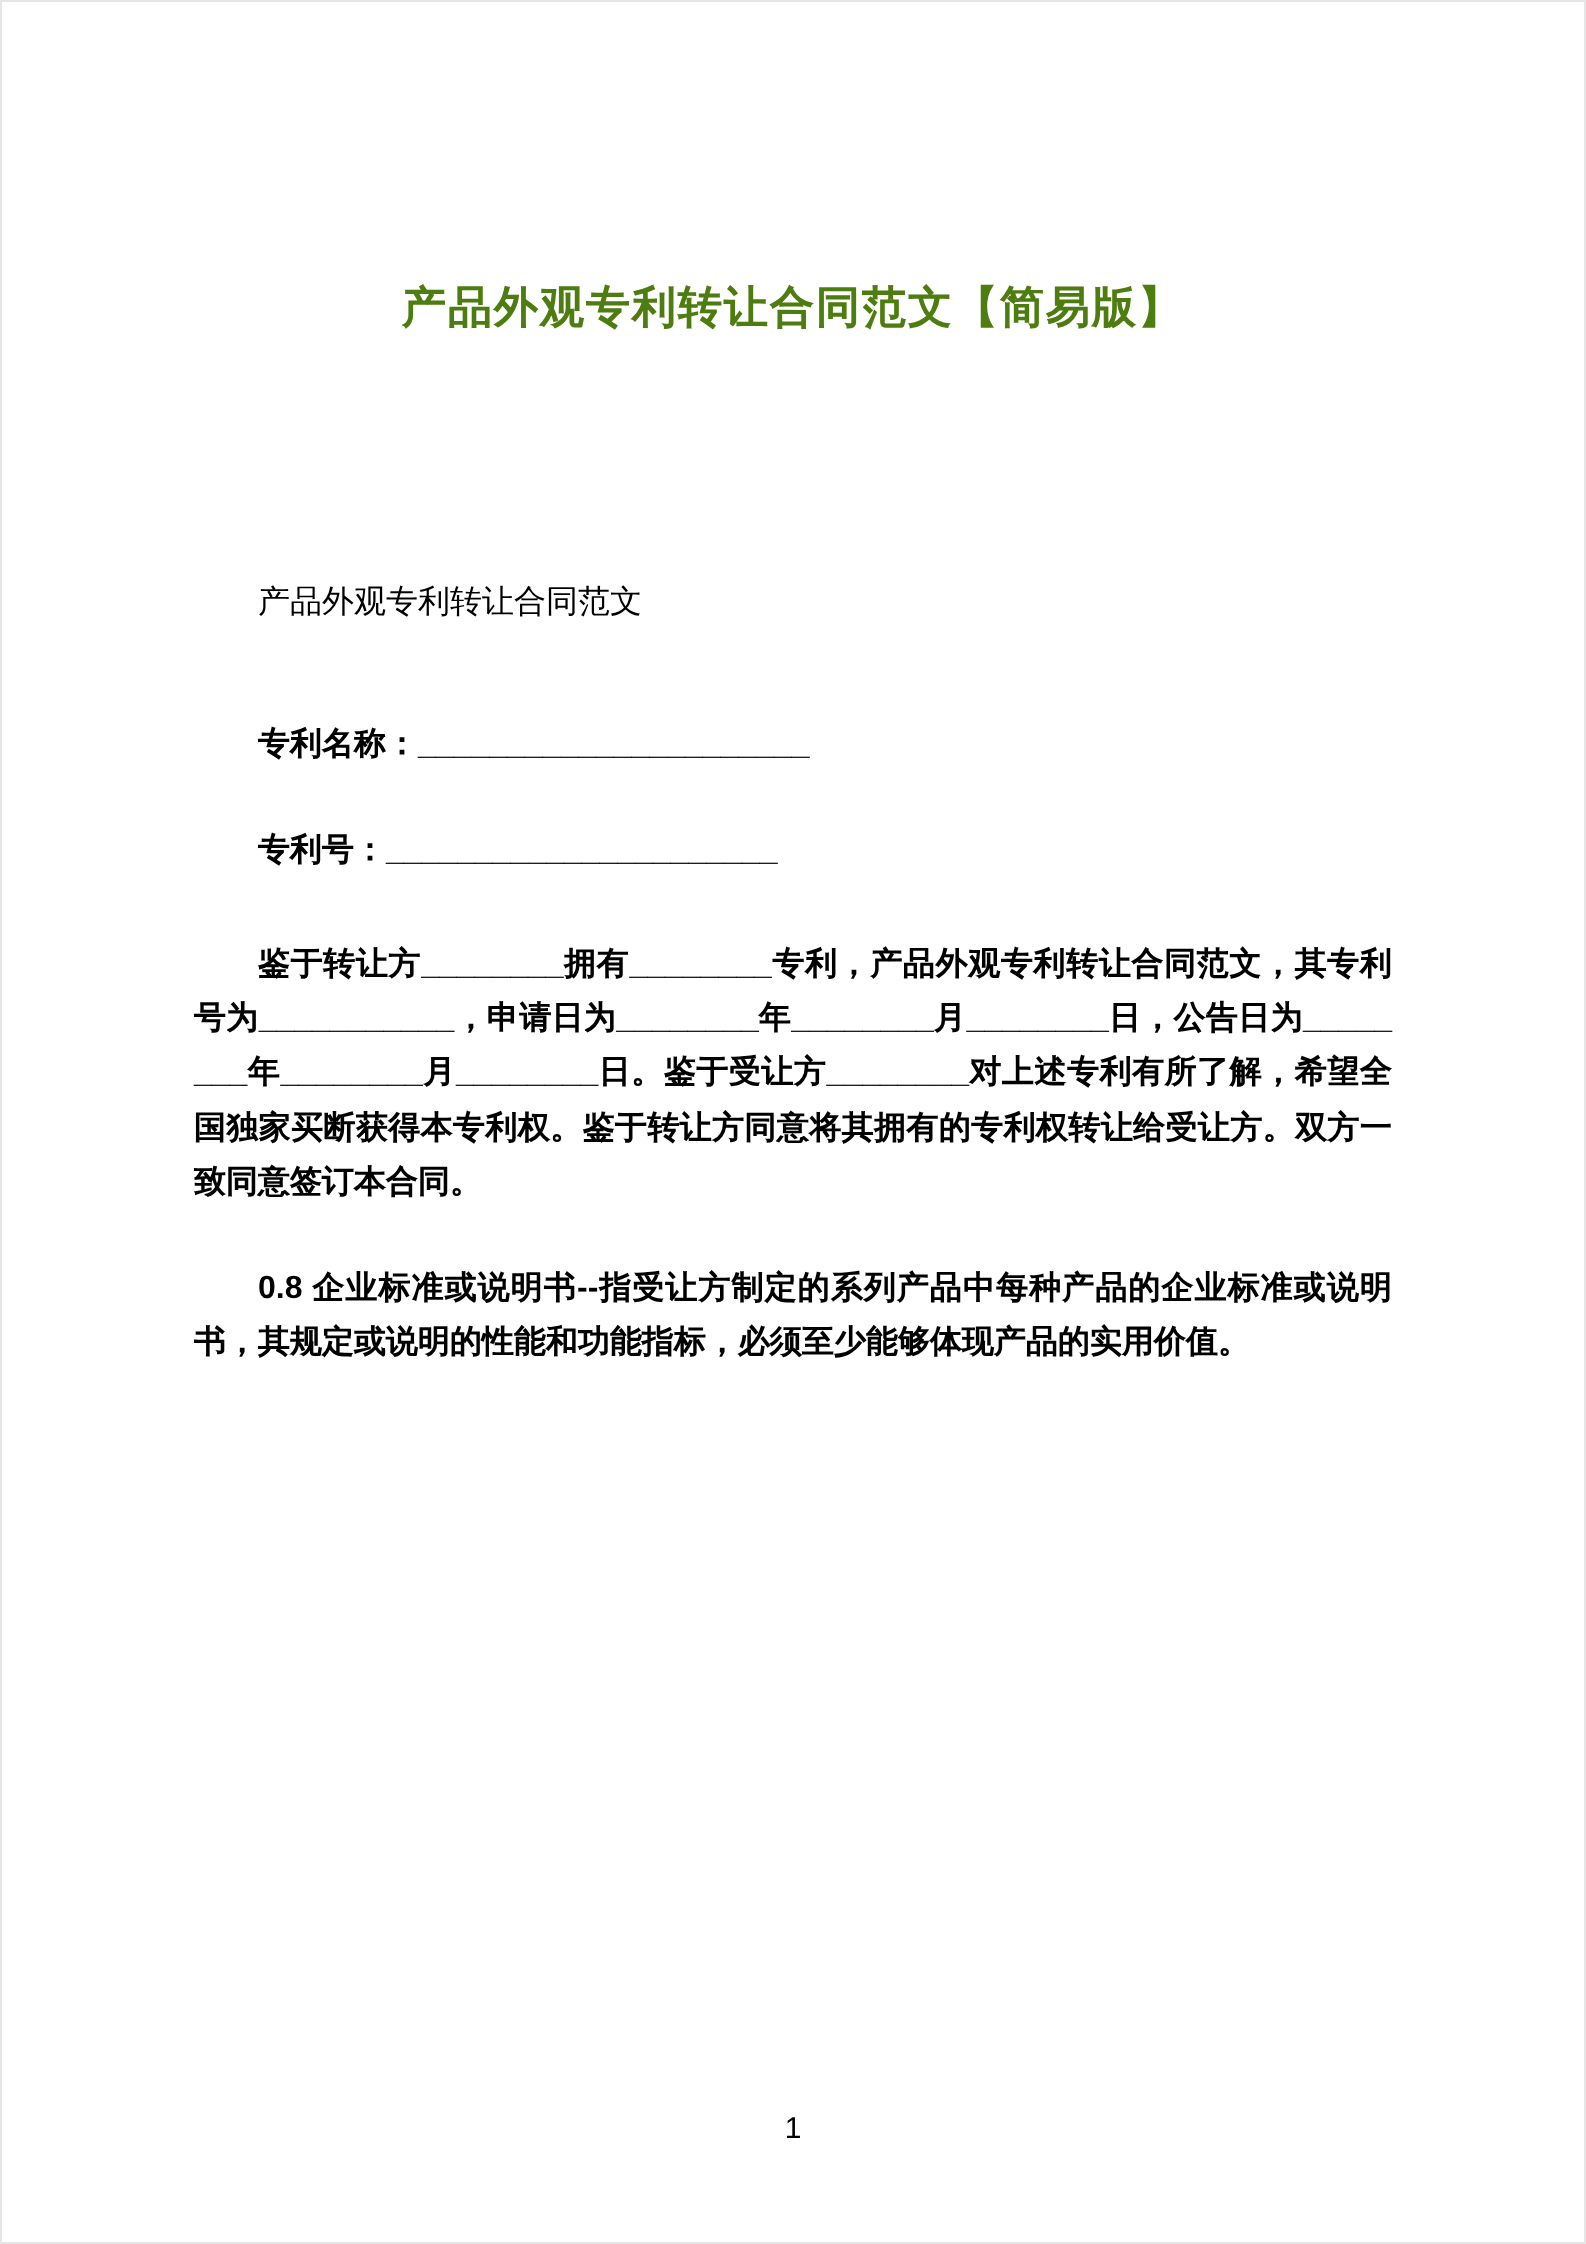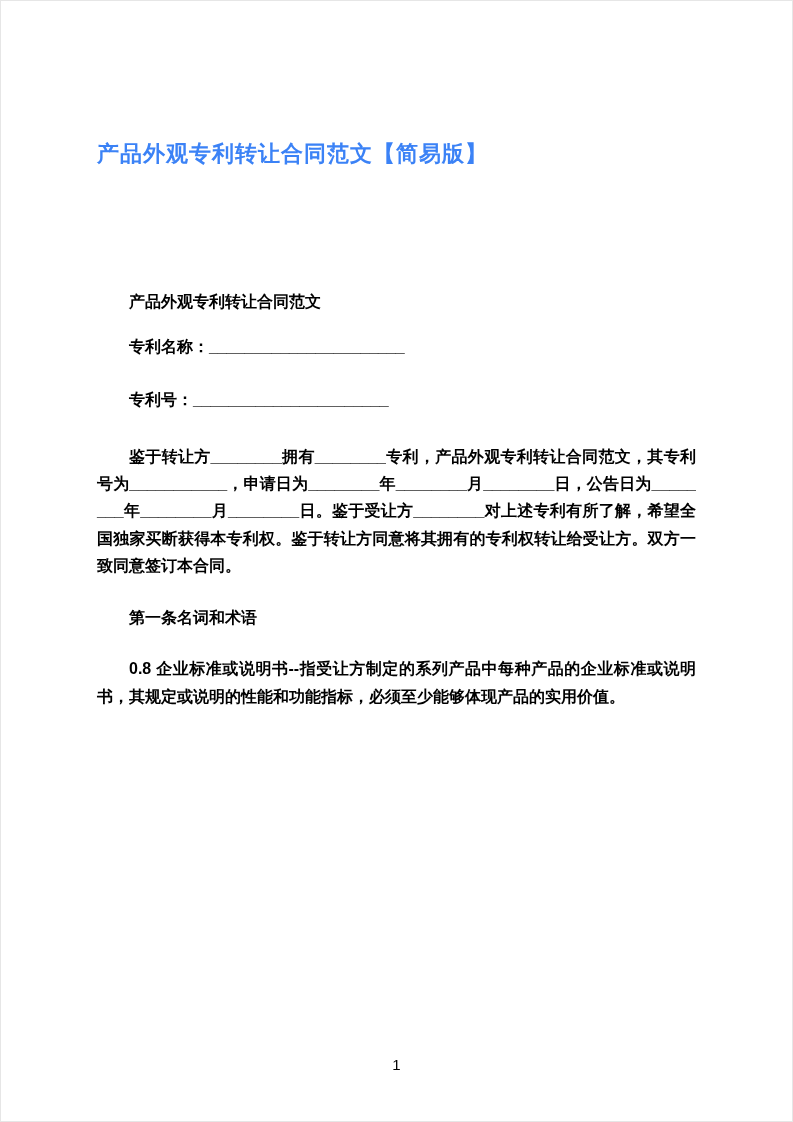--- a/index.html
+++ b/index.html
@@ -18,37 +18,37 @@
     border: 1px solid #e6e6e6;
     overflow: hidden;
     color: #000000;
   }
 
   .content {
     padding: 138px 96px 0 96px;
   }
 
   .doc-title {
-    text-align: left;
+    text-align: center;
     font-size: 22px;
     font-weight: 700;
     letter-spacing: 1px;
-    color: #3b82f6;
+    color: #4d7c0f;
   }
 
   .doc-subtitle {
     margin-top: 122px;
     font-size: 16px;
-    font-weight: 700;
+    font-weight: 400;
     text-indent: 2em;
     line-height: 1.4;
   }
 
   .fields {
-    margin-top: 24px;
+    margin-top: 50px;
   }
 
   .field-row {
     font-size: 16px;
     font-weight: 700;
     text-indent: 2em;
     line-height: 1.3;
     margin-bottom: 32px;
     white-space: nowrap;
   }
@@ -108,21 +108,20 @@
       <div class="field-row">
         <span>专利名称：</span><span class="field-blank">______________________</span>
       </div>
       <div class="field-row">
         <span>专利号：</span><span class="field-blank">______________________</span>
       </div>
     </div>
 
     <p class="para intro-para">鉴于转让方________拥有________专利，产品外观专利转让合同范文，其专利号为___________，申请日为________年________月________日，公告日为________年________月________日。鉴于受让方________对上述专利有所了解，希望全国独家买断获得本专利权。鉴于转让方同意将其拥有的专利权转让给受让方。双方一致同意签订本合同。</p>
 
-    <p class="section-heading">第一条名词和术语</p>
 
 
 
     <p class="para clause">0.8 企业标准或说明书--指受让方制定的系列产品中每种产品的企业标准或说明书，其规定或说明的性能和功能指标，必须至少能够体现产品的实用价值。</p>
 
   </div>
 
   <div class="page-footer">1</div>
 </div>
 

